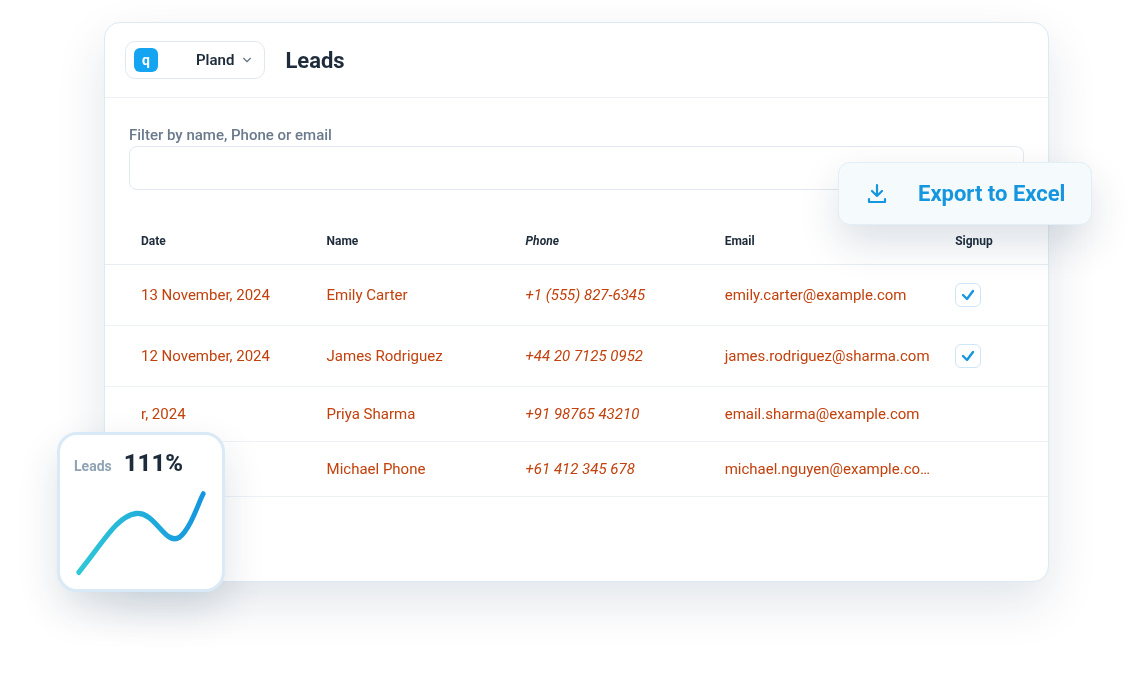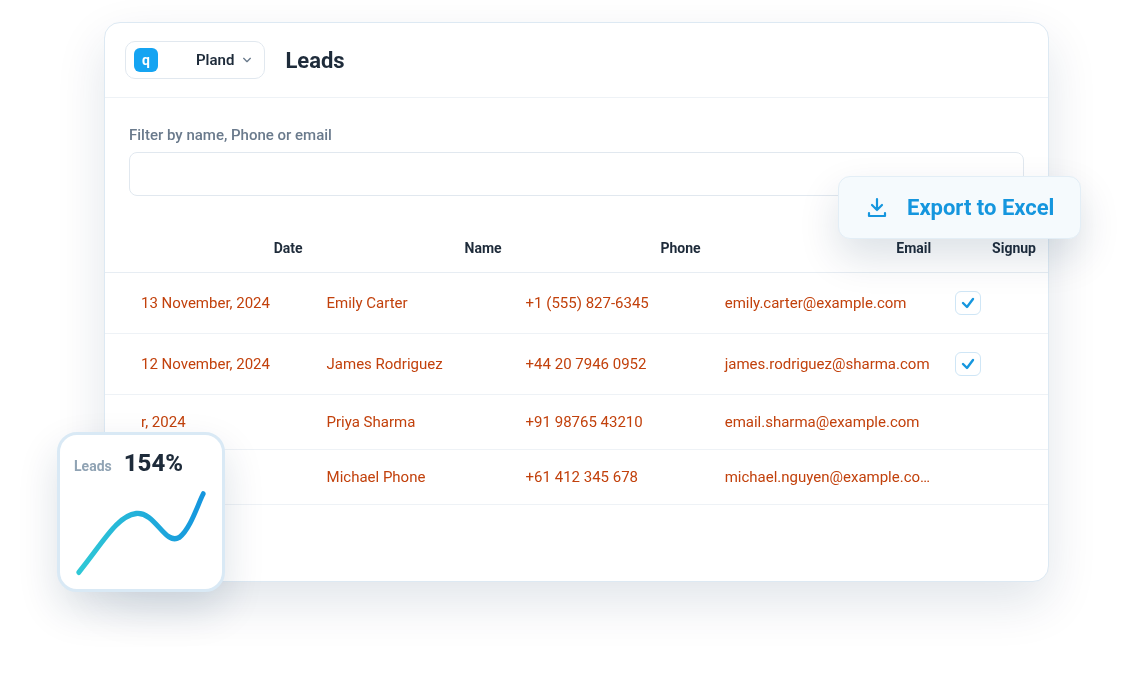--- a/index.html
+++ b/index.html
@@ -63,21 +63,21 @@
   }
   .filters {
     display: flex;
     gap: 24px;
     padding: 28px 24px 10px 24px;
   }
   .filter-group {
     flex: 1;
     display: flex;
     flex-direction: column;
-    gap: 8px;
+    gap: 2px;
   }
   .filter-label {
     font-size: 15px;
     color: #6A7A8C;
     font-weight: 500;
   }
   .filter-input {
     height: 44px;
     border: 1px solid #E1E8EF;
     border-radius: 8px;
@@ -85,66 +85,65 @@
     font-size: 15px;
     background: #fff;
     outline: none;
   }
   .table {
     width: 100%;
     border-collapse: collapse;
     margin-top: 18px;
   }
   .table th {
-    text-align: right;
-    font-size: 14px;
+    text-align: left;
+    font-size: 12px;
     font-weight: 700;
     color: #1E2B3A;
     padding: 16px 12px 16px 12px;
     border-bottom: 1px solid #E7EDF3;
   }
   .table th:first-child { padding-left: 36px; }
   .table td {
     font-size: 15px;
     color: #c2410c;
     padding: 18px 12px;
     border-bottom: 1px solid #EEF2F6;
     white-space: nowrap;
     overflow: hidden;
     text-overflow: ellipsis;
     max-width: 0;
   }
   .table td:first-child { padding-left: 36px; }
   .col-date   { width: 20%; }
   .col-name   { width: 19%; }
-  .col-phone  { width: 19%; }
+  .col-phone  { width: 19%; font-style: italic; }
   .col-email  { width: 22%; }
   .col-signup { width: 10%; }
   .check-badge {
     display: inline-flex;
     width: 26px; height: 24px;
     border: 1px solid #CFE6F6;
     border-radius: 6px;
     align-items: center; justify-content: center;
     background: #fff;
   }
   .export-btn {
     position: absolute;
     left: 838px;
     top: 162px;
     display: inline-flex;
     align-items: center;
-    gap: 18px;
+    gap: 29px;
     background: #F5FAFD;
     border: 1px solid #E3EEF6;
     border-radius: 12px;
     padding: 18px 26px;
     box-shadow: 0 18px 40px rgba(10,40,80,0.14);
     cursor: pointer;
-    margin-top: 14px;
   }
   .export-label {
     font-size: 22px;
     font-weight: 700;
     color: #1596DE;
   }
   .widget {
     position: absolute;
     left: 57px;
     top: 432px;
@@ -218,21 +217,21 @@
           <td class="col-email">emily.carter@example.com</td>
           <td class="col-signup"><span class="check-badge">
               <svg width="14" height="14" viewBox="0 0 14 14">
                 <path d="M2 7 L6 11 L12 3" fill="none" stroke="#1596DE" stroke-width="2.4" stroke-linecap="round" stroke-linejoin="round"></path>
               </svg>
             </span></td>
         </tr>
         <tr>
           <td class="col-date">12 November, 2024</td>
           <td class="col-name">James Rodriguez</td>
-          <td class="col-phone">+44 20 7946 0952</td>
+          <td class="col-phone">+44 20 7125 0952</td>
           <td class="col-email">james.rodriguez@sharma.com</td>
           <td class="col-signup"><span class="check-badge">
               <svg width="14" height="14" viewBox="0 0 14 14">
                 <path d="M2 7 L6 11 L12 3" fill="none" stroke="#1596DE" stroke-width="2.4" stroke-linecap="round" stroke-linejoin="round"></path>
               </svg>
             </span></td>
         </tr>
         <tr>
           <td class="col-date">r, 2024</td>
           <td class="col-name">Priya Sharma</td>
@@ -255,21 +254,21 @@
   <svg width="24" height="24" viewBox="0 0 24 24">
     <path d="M12 3 V14 M12 14 L7 9 M12 14 L17 9" fill="none" stroke="#1596DE" stroke-width="2.2" stroke-linecap="round" stroke-linejoin="round"></path>
     <path d="M4 17 V20 H20 V17" fill="none" stroke="#1596DE" stroke-width="2.2" stroke-linecap="round" stroke-linejoin="round"></path>
   </svg>
   <span class="export-label">Export to Excel</span>
 </div>
 
 <div class="widget">
   <div class="widget-head">
     <span class="widget-title">Leads</span>
-    <span class="widget-value">154%</span>
+    <span class="widget-value">111%</span>
   </div>
   <svg class="widget-chart" viewBox="0 0 140 90" preserveAspectRatio="none">
     <defs>
       <linearGradient id="lg" x1="0" y1="0" x2="1" y2="0">
         <stop offset="0%" stop-color="#2FC8D6"></stop>
         <stop offset="100%" stop-color="#1596DE"></stop>
       </linearGradient>
     </defs>
     <path d="M5 82 C 30 55, 45 30, 65 28 C 85 26, 95 58, 110 50 C 122 42, 130 18, 135 10" fill="none" stroke="url(#lg)" stroke-width="5" stroke-linecap="round"></path>
   </svg>

